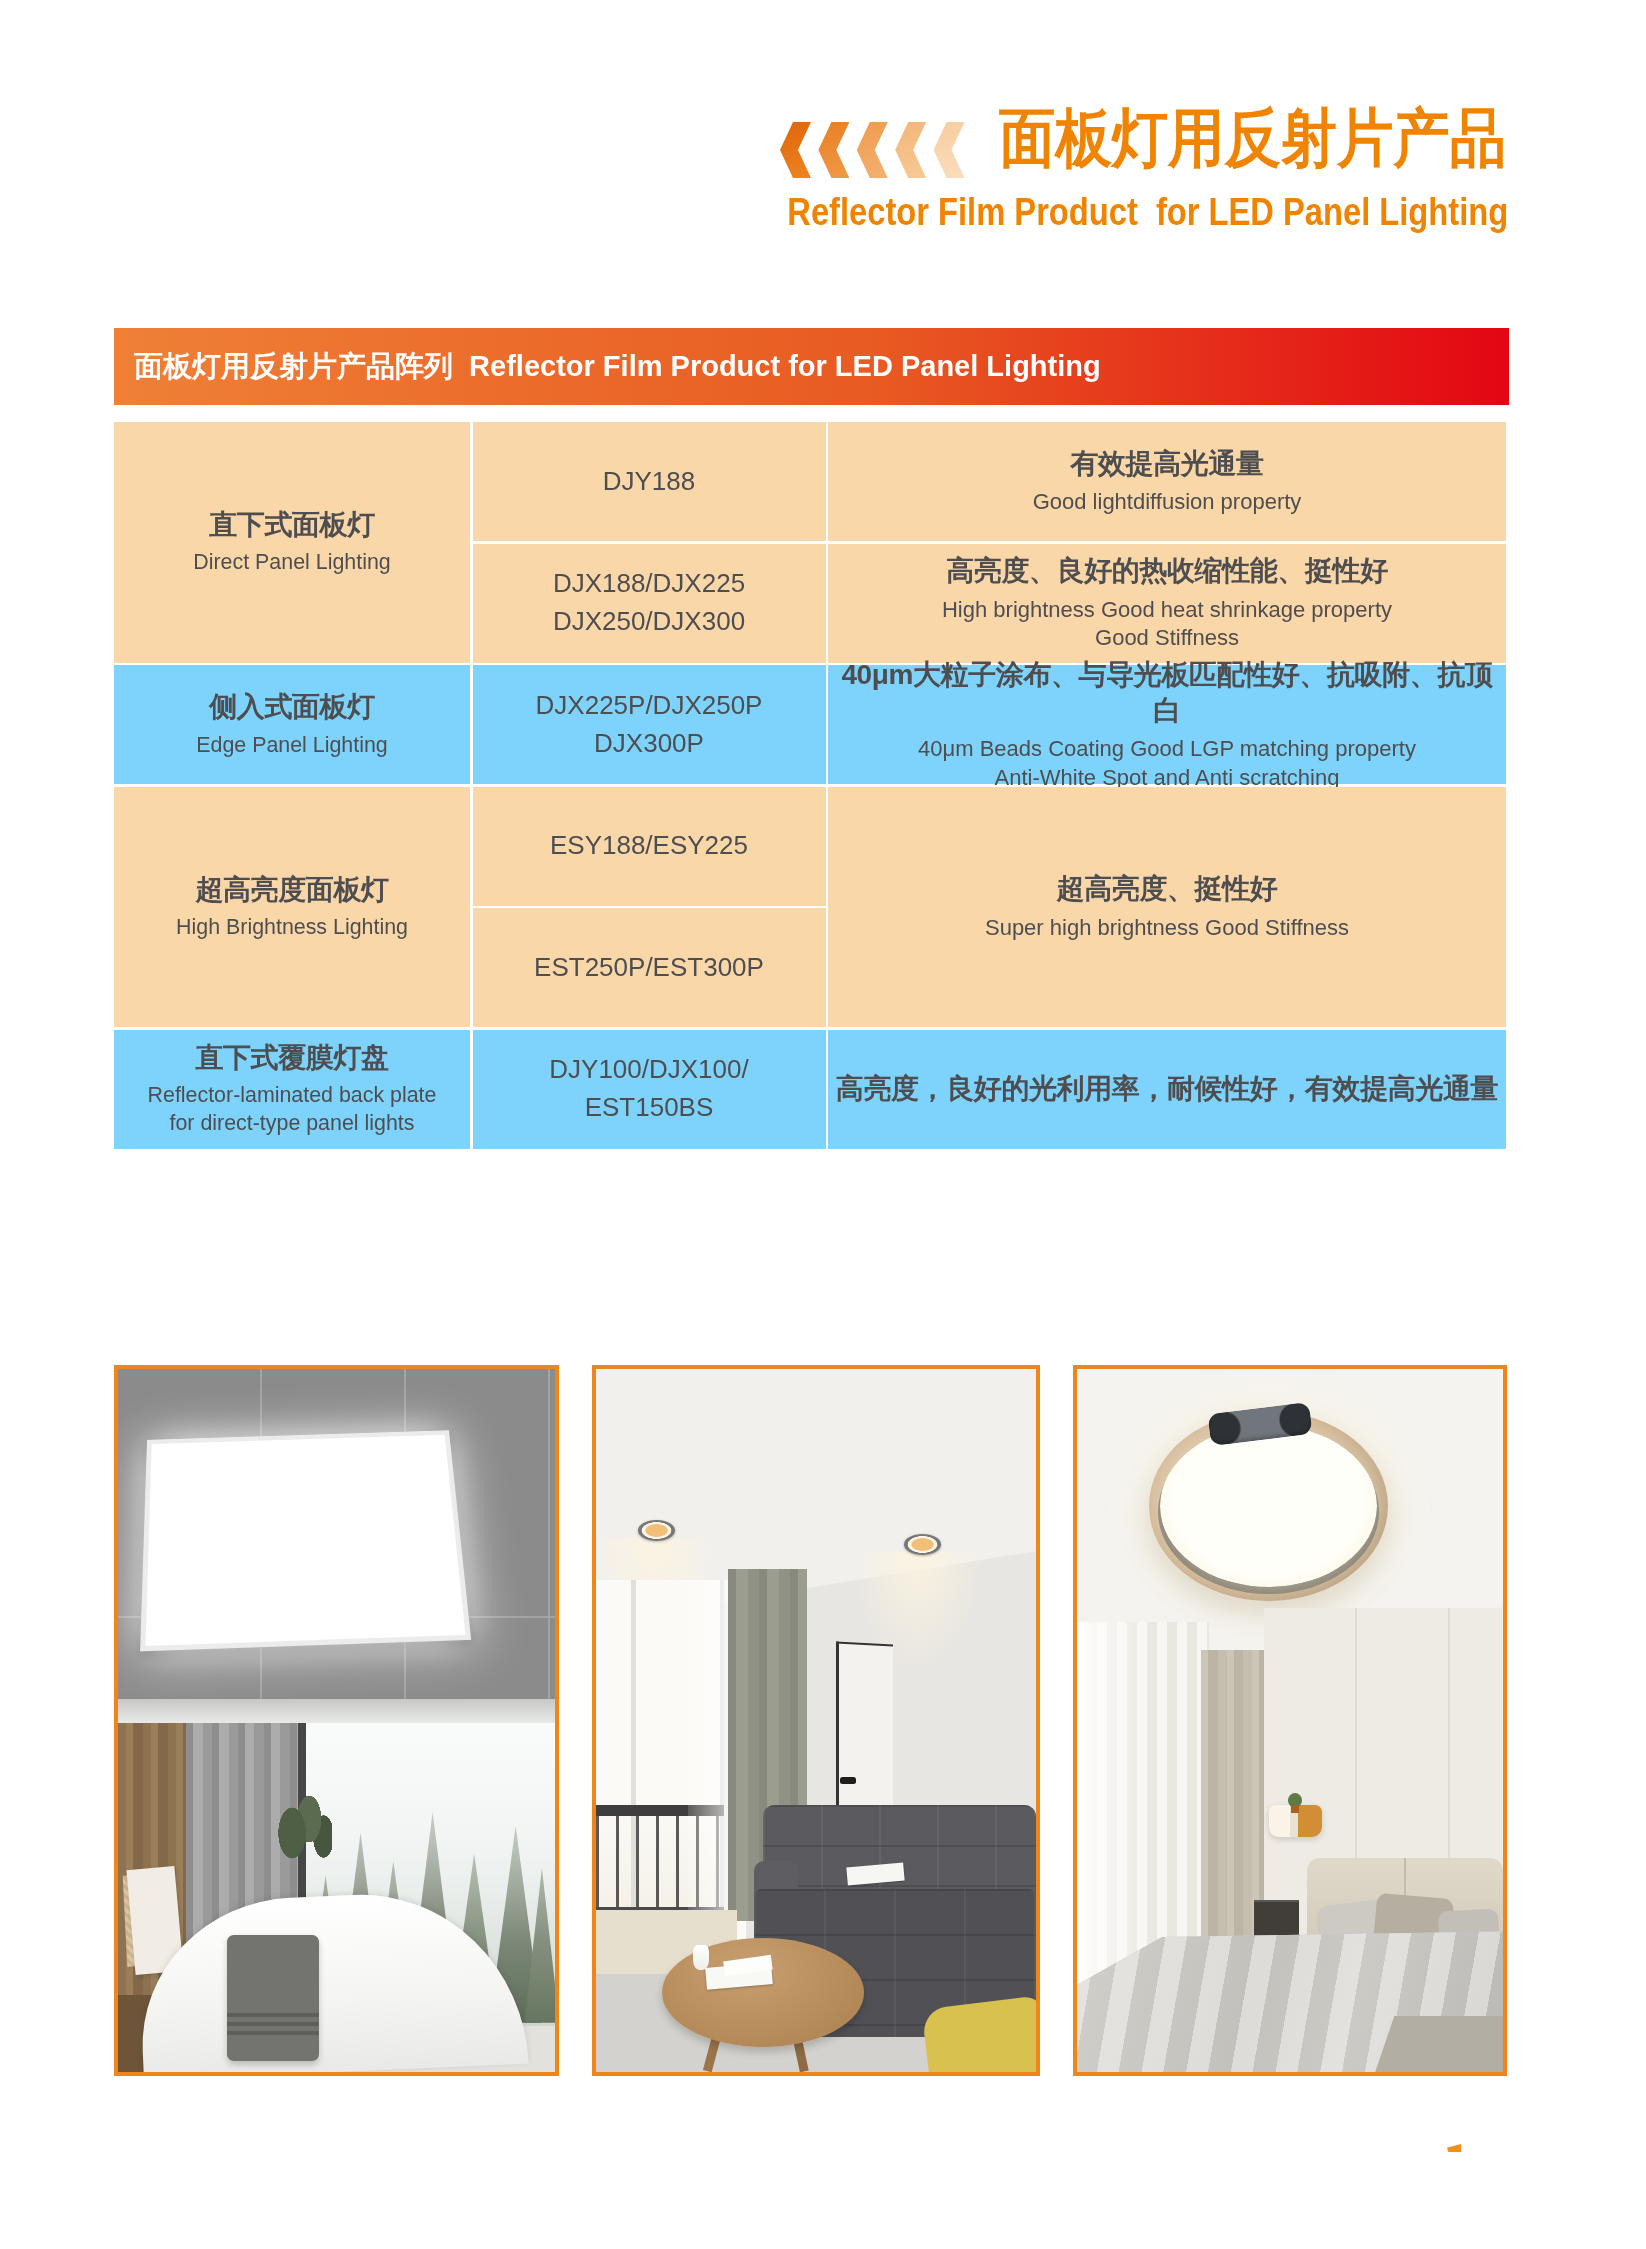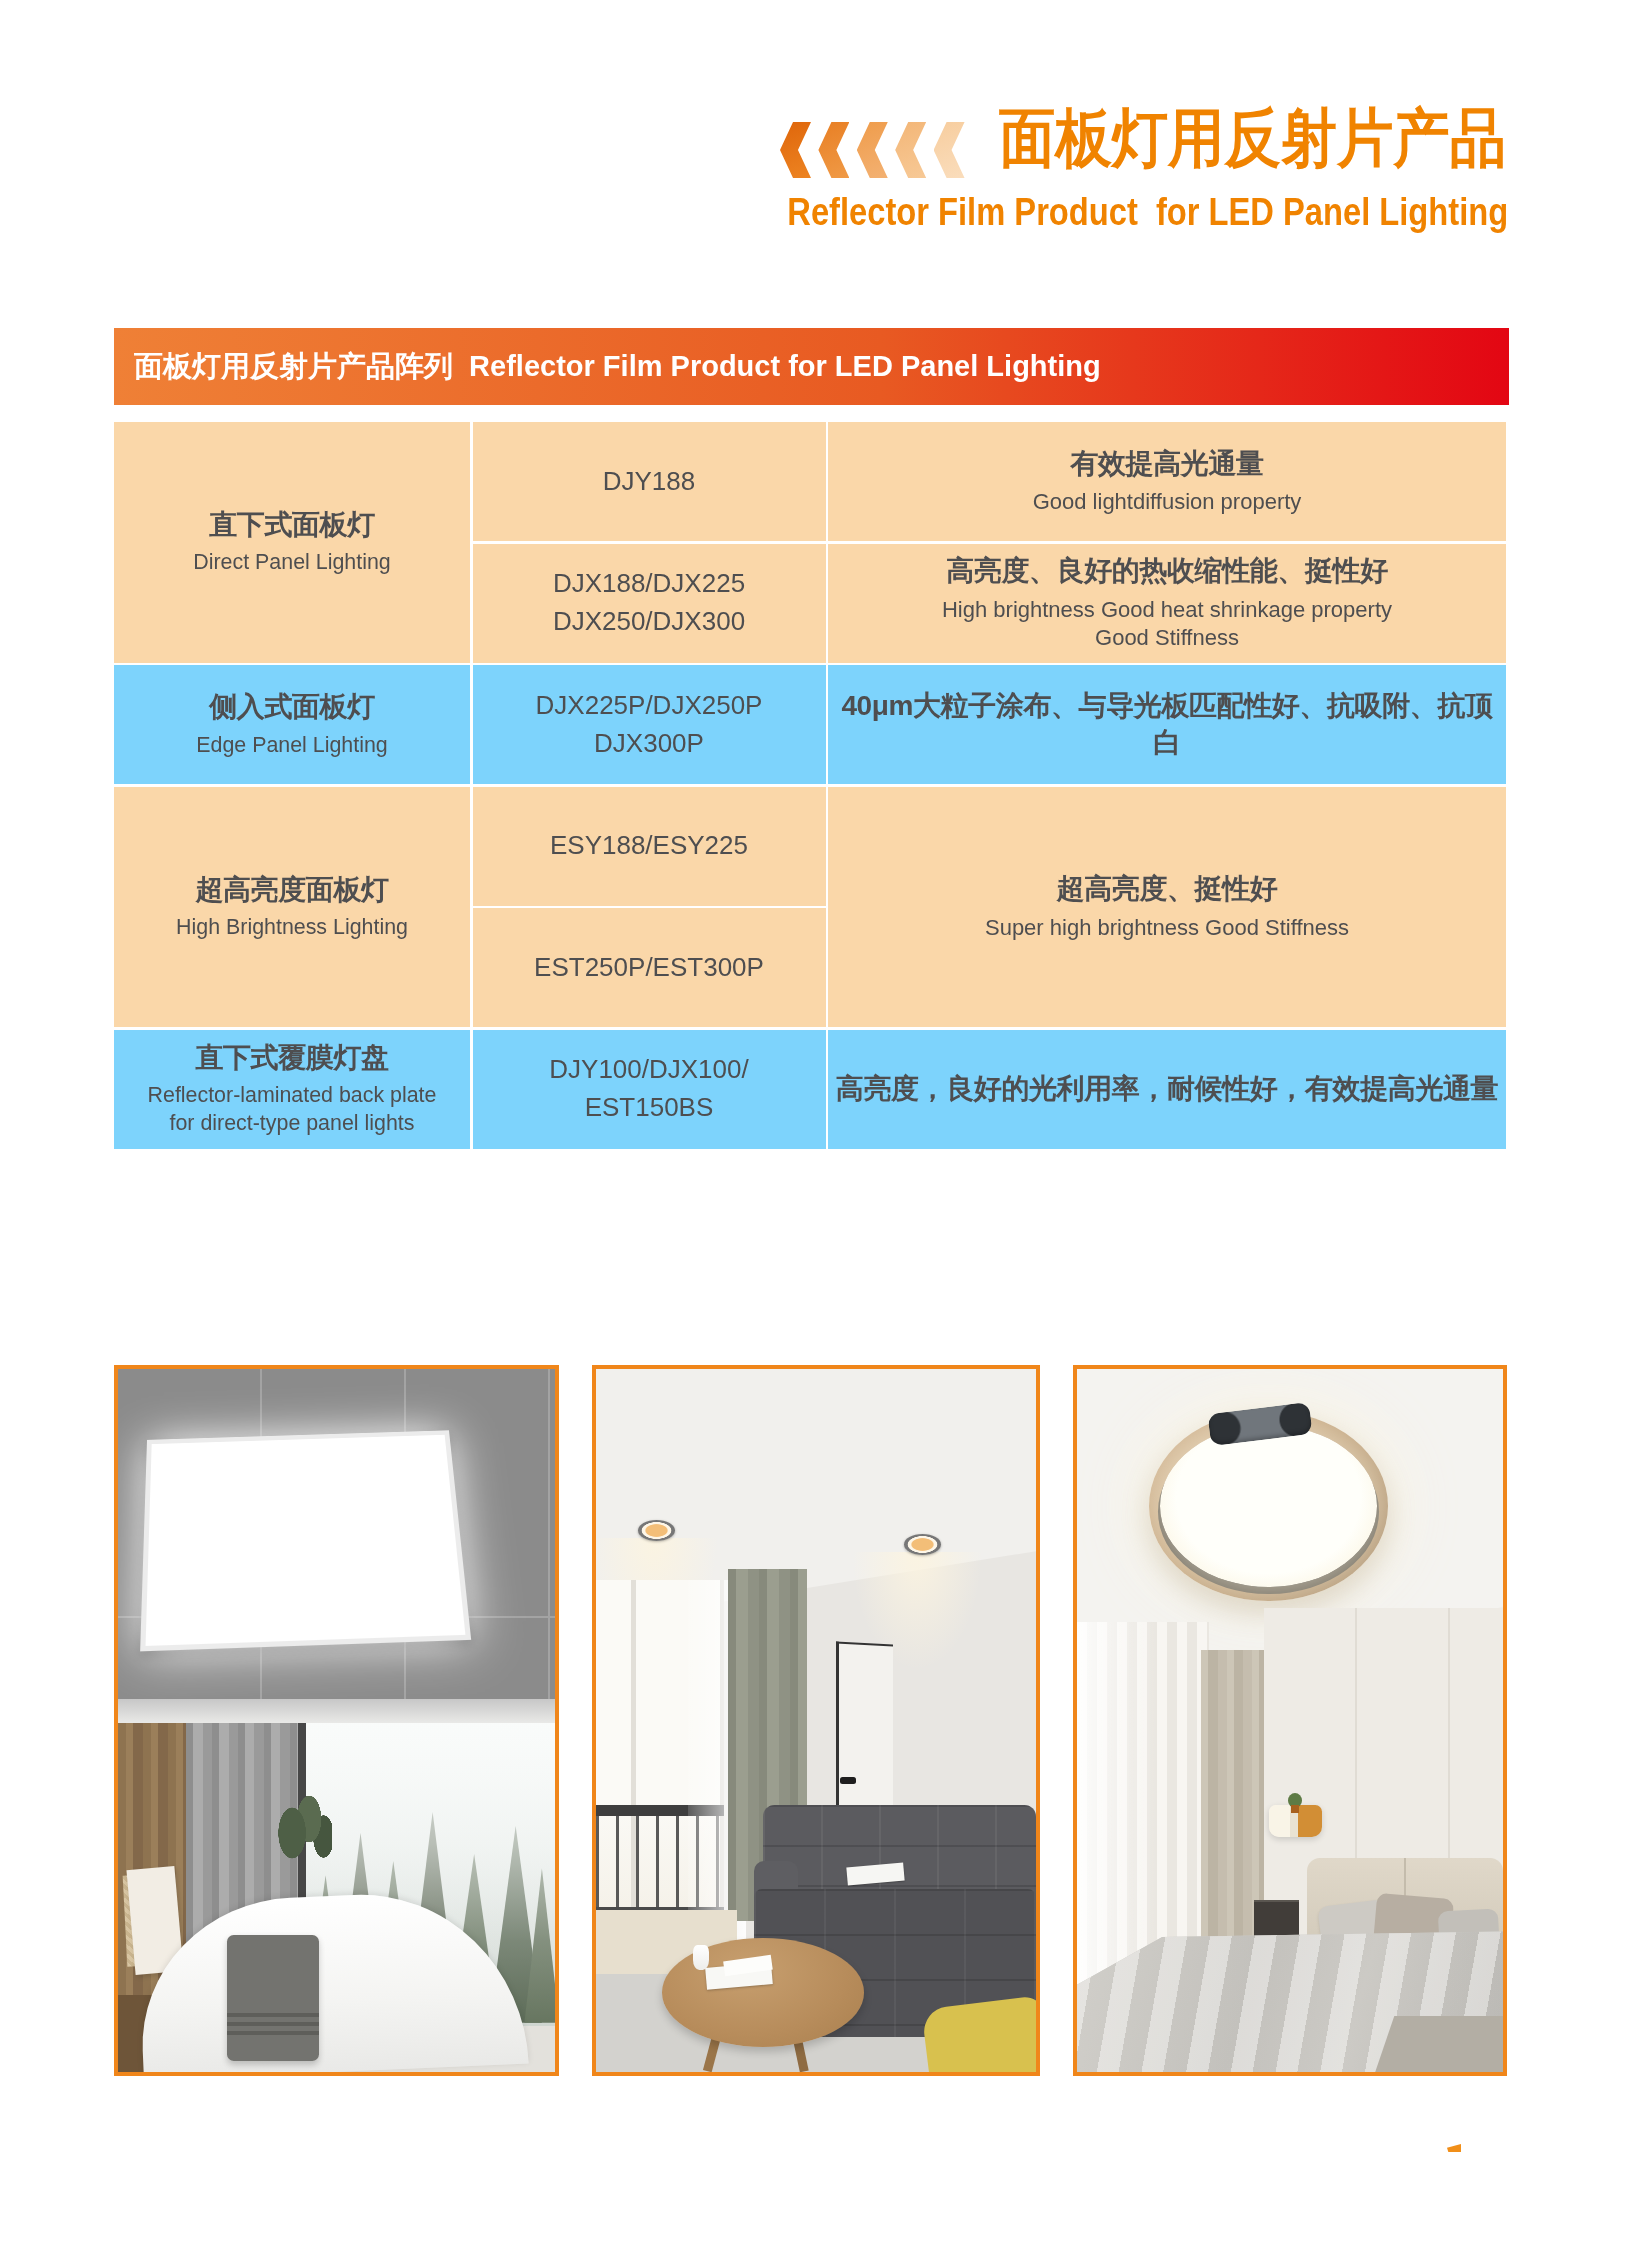--- a/index.html
+++ b/index.html
@@ -243,20 +243,22 @@
       <div class="zh">高亮度、良好的热收缩性能、挺性好</div>
       <div class="en pre">High brightness Good heat shrinkage property
 Good Stiffness</div>
     </div>
     <div class="cell cream" style="grid-column:2;grid-row:3">
       <div class="model pre">DJX225P/DJX250P
 DJX300P</div>
     </div>
     <div class="cell cream" style="grid-column:3;grid-row:3">
       <div class="zh">40μm大粒子涂布、与导光板匹配性好、抗吸附、抗顶白</div>
+      <div class="en pre">40μm Beads Coating Good LGP matching property
+Anti-White Spot and Anti scratching</div>
     </div>
 
     <div class="cell peach cat" style="grid-column:1;grid-row:4 / span 2">
       <div class="zh">超高亮度面板灯</div>
       <div class="en pre">High Brightness Lighting</div>
     </div>
     <div class="cell peach" style="grid-column:2;grid-row:4">
       <div class="model pre">ESY188/ESY225</div>
     </div>
     <div class="cell peach" style="grid-column:3;grid-row:4 / span 2">

